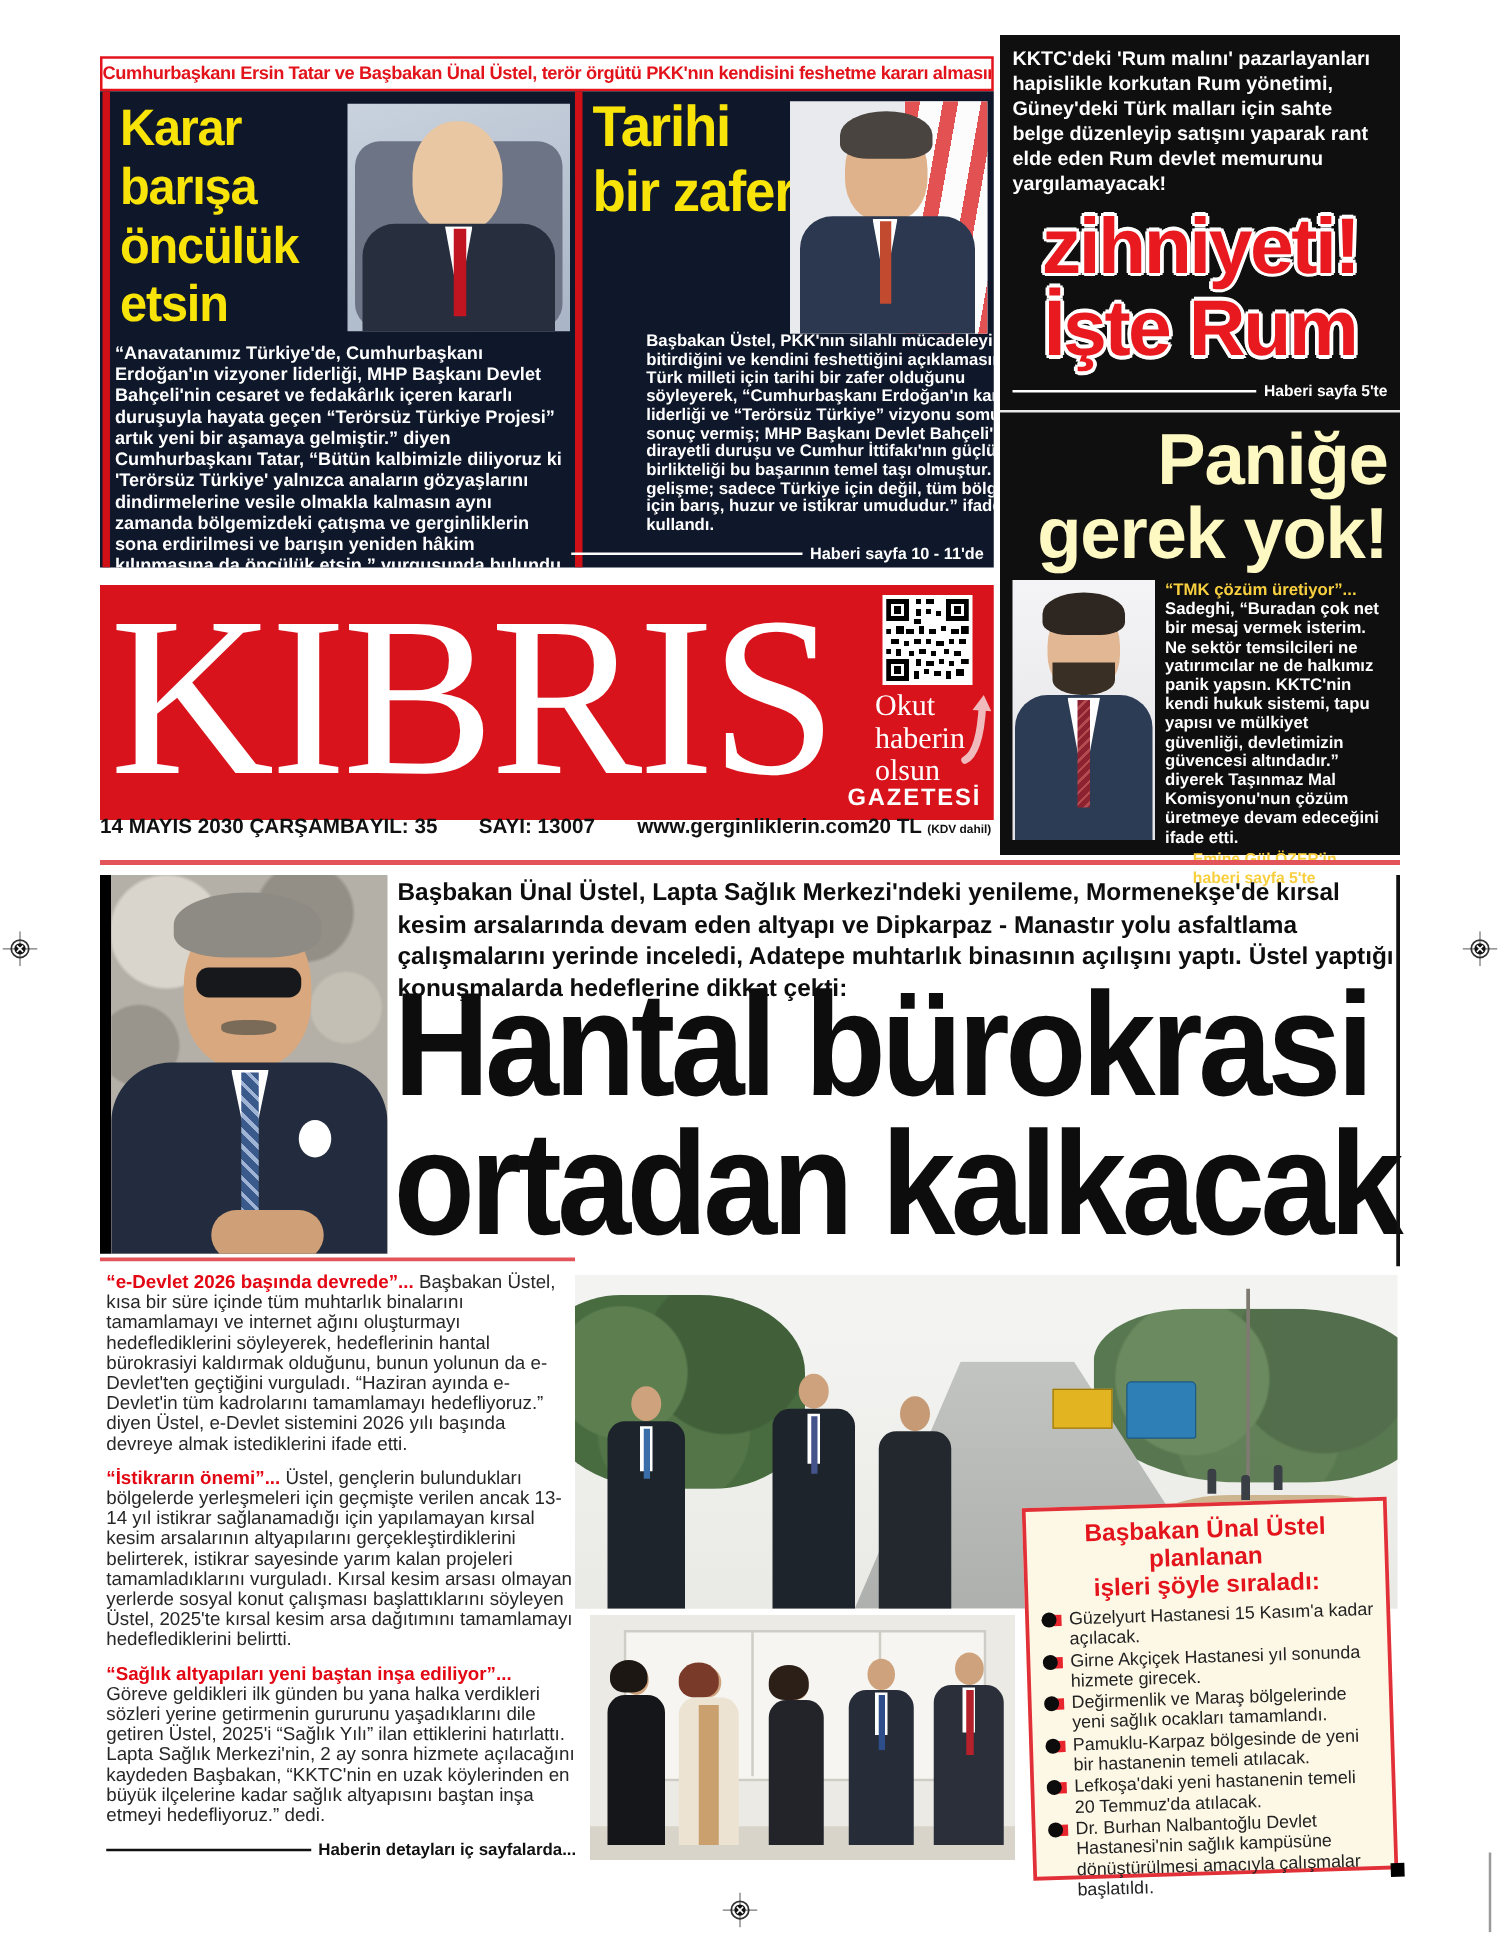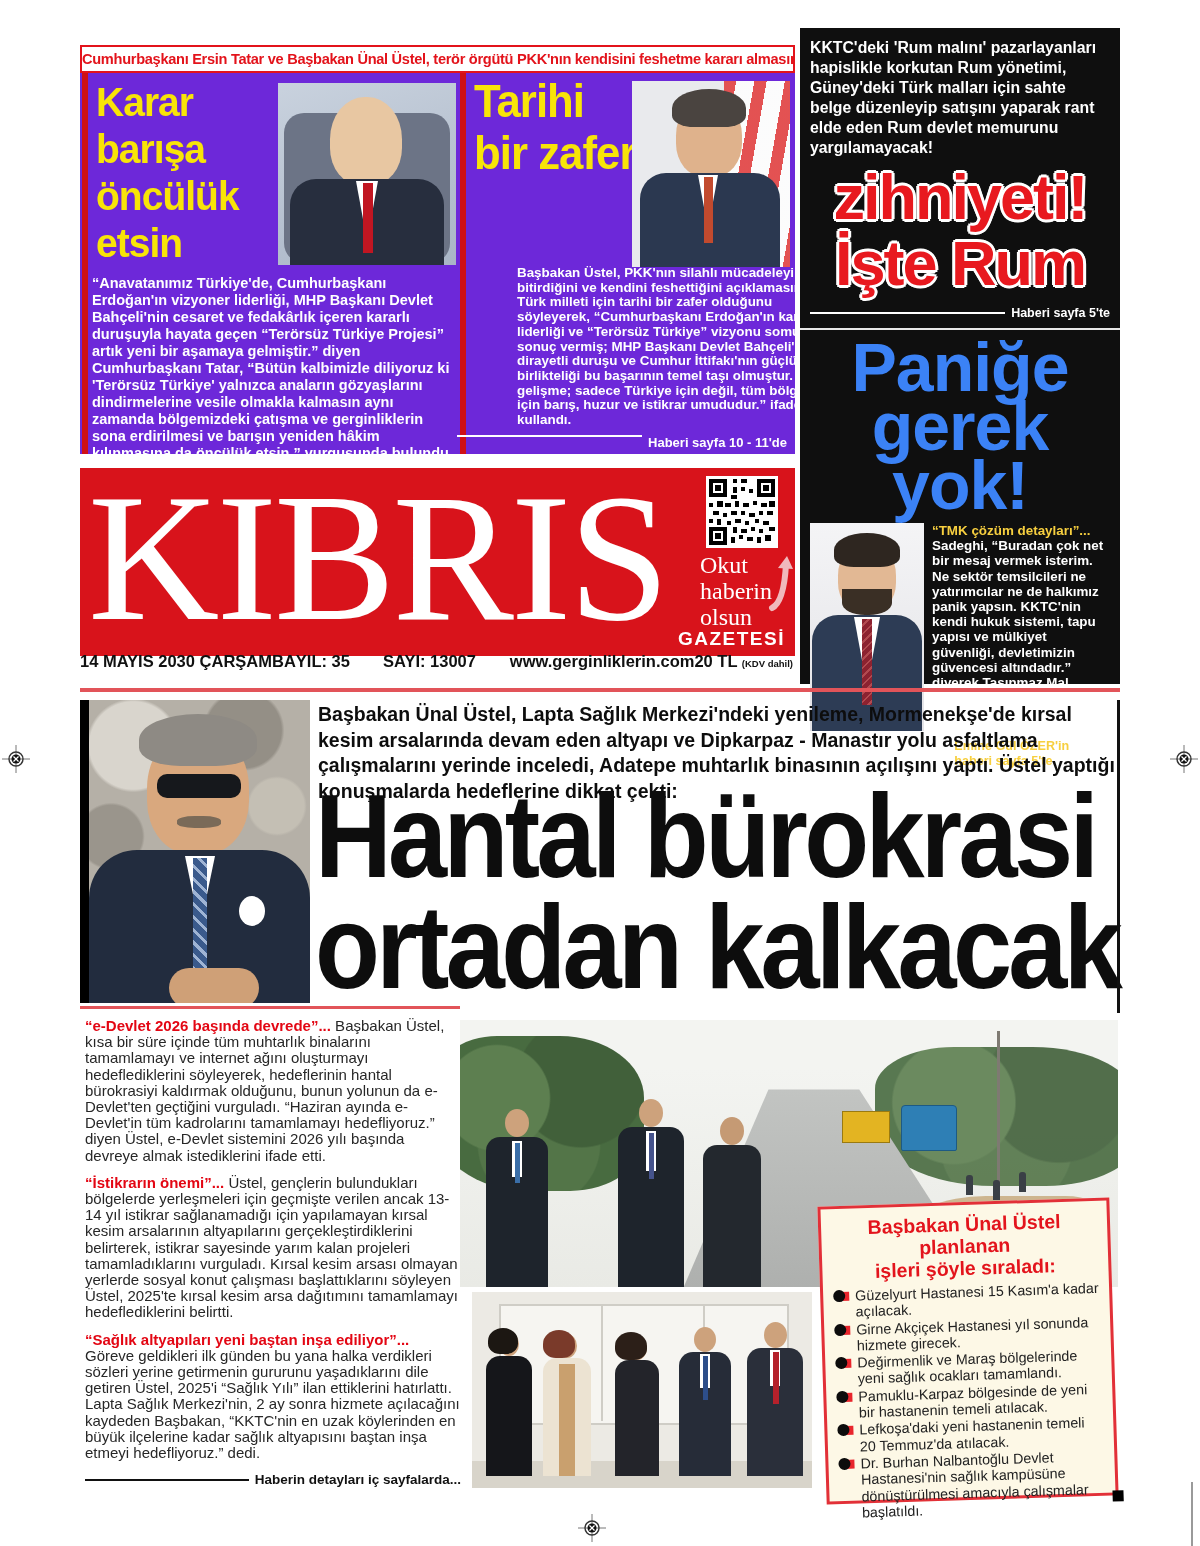--- a/index.html
+++ b/index.html
@@ -6,31 +6,31 @@
   .page{position:relative;width:1200px;height:1546px;background:#fff;overflow:hidden;
         font-family:"Liberation Sans",sans-serif;}
   .abs{position:absolute;}
 
   
   .top-banner{left:80px;top:45px;width:711px;height:24px;border:2px solid #e3131b;
     color:#e3131b;font-weight:bold;font-size:14.6px;line-height:24px;text-align:center;
     letter-spacing:-0.3px;background:#fff;white-space:nowrap;overflow:hidden;}
 
   
-  .teal-box{left:80px;top:73px;width:715px;height:381px;background:#6d28d9;overflow:hidden;}
+  .teal-box{left:80px;top:73px;width:715px;height:381px;background:#0f172a;overflow:hidden;}
   .redbar{position:absolute;width:6px;background:#cf1016;}
   .karar-h{position:absolute;left:16px;top:6px;width:200px;color:#f8e408;font-weight:bold;
     font-size:41px;line-height:47px;letter-spacing:-1px;transform:scaleX(.95);transform-origin:left top;}
   .tarihi-h{position:absolute;left:394px;top:2px;width:170px;color:#f8e408;font-weight:bold;
     font-size:46px;line-height:52px;letter-spacing:-1px;transform:scaleX(.95);transform-origin:left top;}
   .teal-body{position:absolute;color:#fff;font-weight:bold;}
   .teal-body-l{left:12px;top:202px;width:362px;font-size:14.5px;line-height:17px;}
   .teal-body-r{left:390px;top:193px;width:322px;font-size:13.4px;line-height:14.7px;margin-left:47px;}
   .teal-ref{position:absolute;right:8px;bottom:4px;color:#fff;font-weight:bold;font-size:13px;
-    display:flex;gap:6px;width:330px;}
+    display:flex;align-items:center;gap:6px;width:330px;}
   .teal-ref .ln{flex:1;border-top:2px solid #fff;}
 
   
   .ph{position:absolute;overflow:hidden;}
   .head{position:absolute;border-radius:48% 48% 42% 42%;}
   .suit{position:absolute;border-radius:26px 26px 0 0;}
   .shirt{position:absolute;background:#fff;}
   .tie{position:absolute;}
 
   .ph-tatar{left:198px;top:10px;width:178px;height:182px;background:linear-gradient(160deg,#c9d2de,#a9b5c6);}
@@ -43,21 +43,21 @@
   .black-box{left:800px;top:28px;width:320px;height:656px;background:#0f0f0f;color:#fff;
      padding:10px 10px 8px 10px;box-sizing:border-box;}
   .bb-kicker{font-weight:bold;font-size:15.8px;line-height:20px;}
   .bb-h1{color:#e8191f;font-weight:bold;font-size:63px;line-height:66px;text-align:center;
      letter-spacing:-2px;margin-top:6px;
      text-shadow:3px 0 #fff,-3px 0 #fff,0 3px #fff,0 -3px #fff,2px 2px #fff,-2px -2px #fff,2px -2px #fff,-2px 2px #fff;}
   .bb-ref{display:flex;align-items:center;gap:6px;font-weight:bold;font-size:12.5px;margin-top:10px;}
   .bb-ref .ln{flex:1;border-top:2px solid #fff;}
   .bb-div{border-top:2px solid #e8e8e8;margin:8px -10px 8px -10px;}
   .bb-kicker2{font-weight:bold;font-size:15.2px;line-height:19px;}
-  .bb-h2{color:#3b82f6;font-weight:bold;font-size:68px;line-height:59px;letter-spacing:-1px;margin-top:4px;text-align:center;}
+  .bb-h2{color:#fef9c3;font-weight:bold;font-size:58px;line-height:59px;letter-spacing:-1px;margin-top:4px;text-align:right;}
   .bb-bottom{display:flex;gap:8px;margin-top:8px;}
   .ph-sadeghi{position:relative;flex:0 0 114px;height:208px;background:linear-gradient(#f4f4f6,#e3e3e7);}
   .bb-quote{flex:1;font-weight:bold;font-size:13.4px;line-height:15.2px;}
   .bb-quote .lead{color:#f7cf3f;}
   .bb-byline{display:flex;align-items:center;gap:5px;color:#f7cf3f;font-weight:bold;font-size:12.6px;margin-top:3px;}
   .bb-byline .ln{width:24px;border-top:2px solid #fff;}
 
   
   .masthead{left:80px;top:468px;width:715px;height:188px;background:#d8131b;overflow:hidden;}
   .logo{position:absolute;left:8px;top:-8px;color:#fff;font-family:"Liberation Serif",serif;
@@ -189,21 +189,21 @@
     <div class="bb-bottom">
       <div class="ph ph-sadeghi">
         <div class="head" style="left:28px;top:18px;width:58px;height:72px;background:#e2b894;"></div>
         <div class="head" style="left:24px;top:10px;width:66px;height:34px;background:#2e2620;border-radius:50% 50% 30% 30%;"></div>
         <div style="position:absolute;left:32px;top:66px;width:50px;height:26px;background:#3a2f25;border-radius:0 0 46% 46%;"></div>
         <div class="suit" style="left:2px;top:92px;width:110px;height:116px;background:#2d3c55;"></div>
         <div class="shirt" style="left:44px;top:94px;width:26px;height:70px;clip-path:polygon(0 0,100% 0,50% 100%);"></div>
         <div class="tie" style="left:52px;top:96px;width:10px;height:86px;background:repeating-linear-gradient(135deg,#8c2230 0 4px,#b24a50 4px 6px);"></div>
       </div>
       <div class="bb-quote">
-        <span class="lead">“TMK çözüm detayları”...</span>
+        <span class="lead">“TMK çözüm üretiyor”...</span>
         <span>Sadeghi, “Buradan çok net bir mesaj vermek isterim. Ne sektör temsilcileri ne yatırımcılar ne de halkımız panik yapsın. KKTC'nin kendi hukuk sistemi, tapu yapısı ve mülkiyet güvenliği, devletimizin güvencesi altındadır.” diyerek Taşınmaz Mal Komisyonu'nun çözüm üretmeye devam edeceğini ifade etti.</span>
         <div class="bb-byline">
           <span class="ln"></span>
           <span>Emine Gül ÖZER'in haberi sayfa 5'te</span>
         </div>
       </div>
     </div>
   </div>
 
   <div class="abs masthead">

